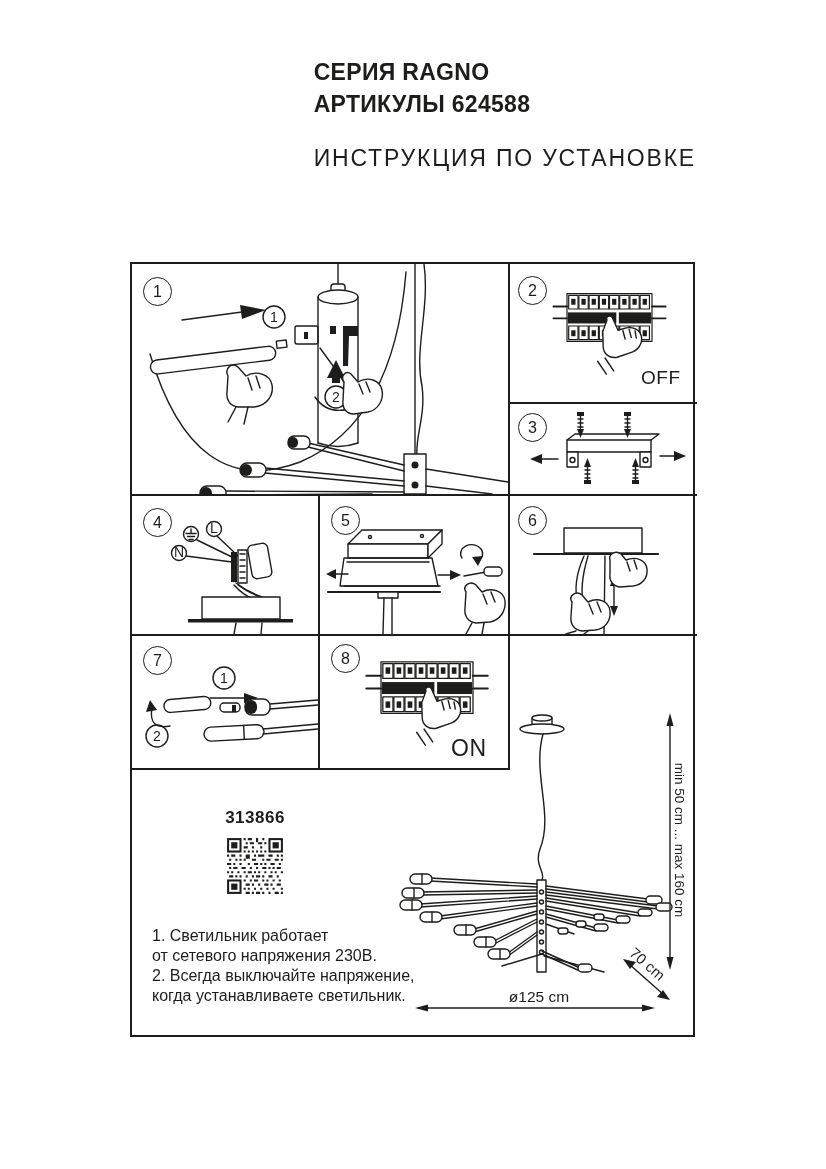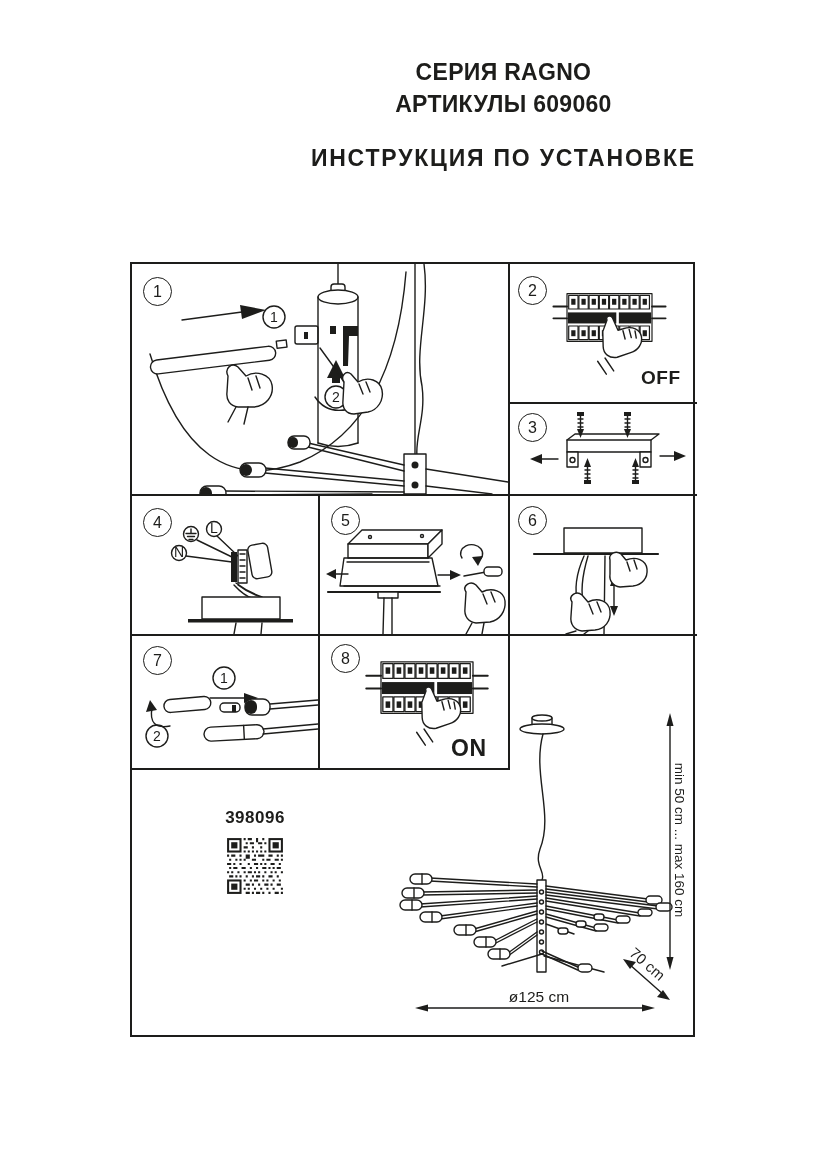--- a/index.html
+++ b/index.html
@@ -1,36 +1,36 @@
 <!DOCTYPE html>
 <html><head>
 <meta charset="utf-8">
 <style>
   html,body{margin:0;padding:0;background:#e8e8e8;}
   .page{position:relative;width:826px;height:1169px;background:#ffffff;margin:0 auto;
         font-family:"Liberation Sans", sans-serif;color:#1d1d1b;overflow:hidden;}
-  .hdr{position:absolute;right:130px;top:56px;text-align:center;}
+  .hdr{position:absolute;right:130px;top:56px;text-align:left;}
   .hdr .t{font-weight:bold;font-size:23px;line-height:32px;letter-spacing:0.3px;}
-  .hdr .s{font-weight:bold;font-size:23px;line-height:31px;letter-spacing:1.8px;margin-top:0;}
+  .hdr .s{font-weight:normal;font-size:23px;line-height:31px;letter-spacing:1.8px;margin-top:0;}
   .hdr .gap{height:23px;}
   .figure{position:absolute;left:130px;top:262px;width:565px;height:775px;
           border:2px solid #1d1d1b;box-sizing:border-box;}
   .cell{position:absolute;box-sizing:border-box;}
   .br{border-right:2px solid #1d1d1b;}
   .bb{border-bottom:2px solid #1d1d1b;}
   .badge{position:absolute;width:27px;height:27px;border:1.6px solid #1d1d1b;border-radius:50%;
          display:flex;align-items:center;justify-content:center;font-size:16px;background:#fff;z-index:3;}
   .cell svg{position:absolute;left:0;top:0;}
   svg .ln{stroke:#1d1d1b;stroke-width:1.4;fill:none;stroke-linecap:round;stroke-linejoin:round;}
   svg .ln2{stroke:#1d1d1b;stroke-width:2.2;fill:none;stroke-linecap:round;}
   svg .fl{fill:#1d1d1b;stroke:none;}
   svg .wh{fill:#ffffff;stroke:#1d1d1b;stroke-width:1.4;stroke-linejoin:round;}
   svg .svgtxt{font-family:"Liberation Sans",sans-serif;font-size:14px;fill:#1d1d1b;stroke:none;}
   svg .dimtxt{font-family:"Liberation Sans",sans-serif;fill:#1d1d1b;stroke:none;}
-  .switch-label{position:absolute;font-size:19px;letter-spacing:0.5px;font-weight:bold;}
+  .switch-label{position:absolute;font-size:19px;letter-spacing:0.5px;}
   .pcode{position:absolute;left:63px;top:544px;width:120px;text-align:center;
          font-weight:bold;font-size:17px;letter-spacing:0.5px;}
   .qr{position:absolute;left:93px;top:572px;width:60px;height:60px;}
   .notes{position:absolute;left:20px;top:662px;width:330px;font-size:16px;line-height:20px;}
 </style>
 </head>
 <body>
 
 <svg width="0" height="0" style="position:absolute">
   <defs>
@@ -77,21 +77,21 @@
       <path class="ln" d="M17,9 L20,17 M23,7 L26,15 M29,8 L31,15"></path>
       <path class="ln" d="M2,38 L12,50 M-5,42 L5,54"></path>
     </g>
   </defs>
 </svg>
 
 <div class="page">
 
   <div class="hdr">
     <div class="t">СЕРИЯ RAGNO</div>
-    <div class="t">АРТИКУЛЫ 609060</div>
+    <div class="t">АРТИКУЛЫ 624588</div>
     <div class="gap"></div>
     <div class="s">ИНСТРУКЦИЯ ПО УСТАНОВКЕ</div>
   </div>
 
   <div class="figure">
 
     <div class="cell br bb" style="left:0;top:0;width:378px;height:232px;">
       <div class="badge" style="left:11px;top:13px;">1</div>
       <svg width="376" height="230" viewBox="0 0 376 230">
 
@@ -331,38 +331,44 @@
 
     <div class="cell br bb" style="left:188px;top:372px;width:190px;height:134px;">
       <div class="badge" style="left:11px;top:8px;">8</div>
       <svg width="188" height="132" viewBox="0 0 188 132">
         <use href="#breaker-sym" transform="translate(61,24) scale(0.92)"></use>
         <use href="#hand-sym" transform="translate(106,55) rotate(6)"></use>
       </svg>
       <div class="switch-label" style="left:131px;top:99px;font-size:23px;">ON</div>
     </div>
 
-    <div class="pcode">398096</div>
+    <div class="pcode">313866</div>
 
     <svg class="qr" viewBox="0 0 29 29">
       <rect x="0" y="0" width="29" height="29" fill="#fff"></rect>
       <g fill="#1d1d1b">
         <rect x="1" y="1" width="7" height="7"></rect>
           <rect x="2" y="2" width="5" height="5" fill="#fff"></rect>
           <rect x="3" y="3" width="3" height="3"></rect>
         <rect x="21" y="1" width="7" height="7"></rect>
           <rect x="22" y="2" width="5" height="5" fill="#fff"></rect>
           <rect x="23" y="3" width="3" height="3"></rect>
         <rect x="1" y="21" width="7" height="7"></rect>
           <rect x="2" y="22" width="5" height="5" fill="#fff"></rect>
           <rect x="3" y="23" width="3" height="3"></rect>
         <path d="M9,1h1v1h-1z M11,1h2v1h-2z M15,1h1v2h-1z M18,1h1v1h-1z M10,3h1v1h-1z M12,3h2v1h-2z M16,3h2v1h-2z M19,3h1v1h-1z M9,5h2v1h-2z M13,5h1v1h-1z M17,5h1v1h-1z M9,7h1v1h-1z M11,7h1v1h-1z M13,7h1v1h-1z M15,7h1v1h-1z M17,7h1v1h-1z M19,7h1v1h-1z M1,9h1v1h-1z M3,9h2v1h-2z M7,9h1v1h-1z M10,9h2v2h-2z M14,9h1v1h-1z M16,9h3v1h-3z M21,9h2v1h-2z M25,9h1v1h-1z M27,9h1v1h-1z M2,11h1v1h-1z M5,11h1v1h-1z M7,11h1v1h-1z M9,11h1v1h-1z M13,11h2v1h-2z M18,11h1v1h-1z M20,11h2v1h-2z M24,11h2v1h-2z M27,11h1v1h-1z M1,13h2v1h-2z M4,13h1v1h-1z M7,13h1v1h-1z M11,13h1v1h-1z M14,13h2v1h-2z M17,13h1v1h-1z M19,13h1v1h-1z M22,13h2v1h-2z M26,13h1v1h-1z M2,15h1v1h-1z M4,15h2v1h-2z M8,15h2v1h-2z M12,15h1v1h-1z M15,15h1v1h-1z M18,15h2v1h-2z M21,15h1v1h-1z M23,15h1v1h-1z M25,15h2v1h-2z M1,17h1v1h-1z M3,17h1v1h-1z M6,17h1v1h-1z M9,17h1v1h-1z M11,17h2v1h-2z M14,17h1v1h-1z M16,17h1v1h-1z M19,17h1v1h-1z M22,17h1v1h-1z M24,17h1v1h-1z M27,17h1v1h-1z M2,19h2v1h-2z M5,19h1v1h-1z M7,19h1v1h-1z M10,19h1v1h-1z M13,19h1v1h-1z M15,19h2v1h-2z M18,19h1v1h-1z M21,19h2v1h-2z M25,19h1v1h-1z M9,21h1v1h-1z M12,21h1v1h-1z M14,21h2v1h-2z M18,21h1v1h-1z M20,21h1v1h-1z M23,21h1v1h-1z M26,21h1v1h-1z M10,23h2v1h-2z M13,23h1v1h-1z M16,23h1v1h-1z M19,23h2v1h-2z M22,23h1v1h-1z M25,23h2v1h-2z M9,25h1v1h-1z M11,25h1v1h-1z M14,25h1v1h-1z M17,25h1v1h-1z M20,25h1v1h-1z M23,25h1v1h-1z M27,25h1v1h-1z M10,27h2v1h-2z M13,27h1v1h-1z M15,27h2v1h-2z M18,27h1v1h-1z M21,27h1v1h-1z M24,27h2v1h-2z M27,27h1v1h-1z"></path>
       </g>
     </svg>
 
+    <div class="notes">
+      <div>1. Светильник работает</div>
+      <div>от сетевого напряжения 230В.</div>
+      <div>2. Всегда выключайте напряжение,</div>
+      <div>когда устанавливаете светильник.</div>
+    </div>
 
     <svg style="position:absolute;left:250px;top:440px;" width="312" height="333" viewBox="0 0 312 333">
 
       <path class="wh" d="M150,14 h20 v9 h-20 z"></path>
       <ellipse class="wh" cx="160" cy="14" rx="10" ry="3"></ellipse>
       <ellipse class="wh" cx="160" cy="25" rx="22" ry="5"></ellipse>
 
       <path class="ln" d="M161,30 C150,70 172,110 158,145 C152,162 164,168 160,176" stroke-width="1.8"></path>
 
       <rect class="wh" x="155" y="176" width="9" height="92"></rect>

